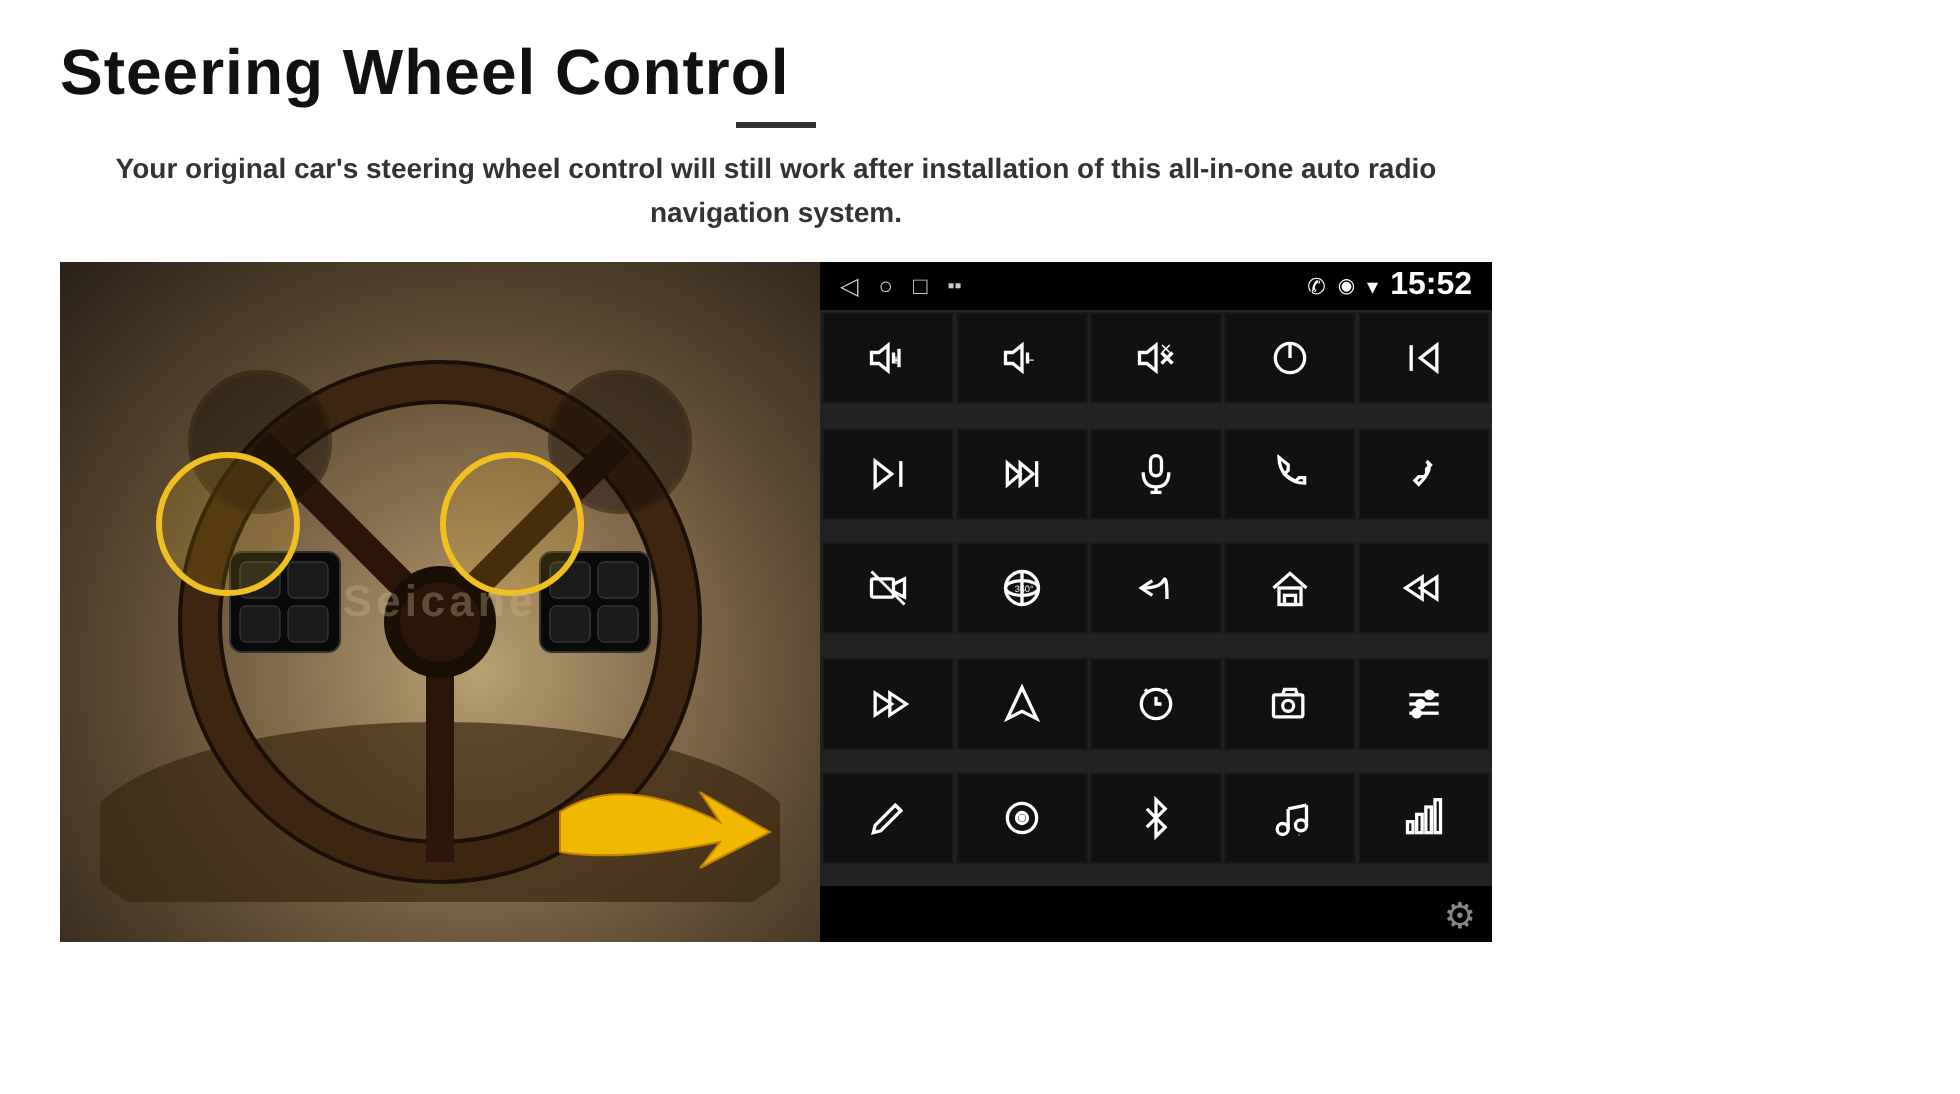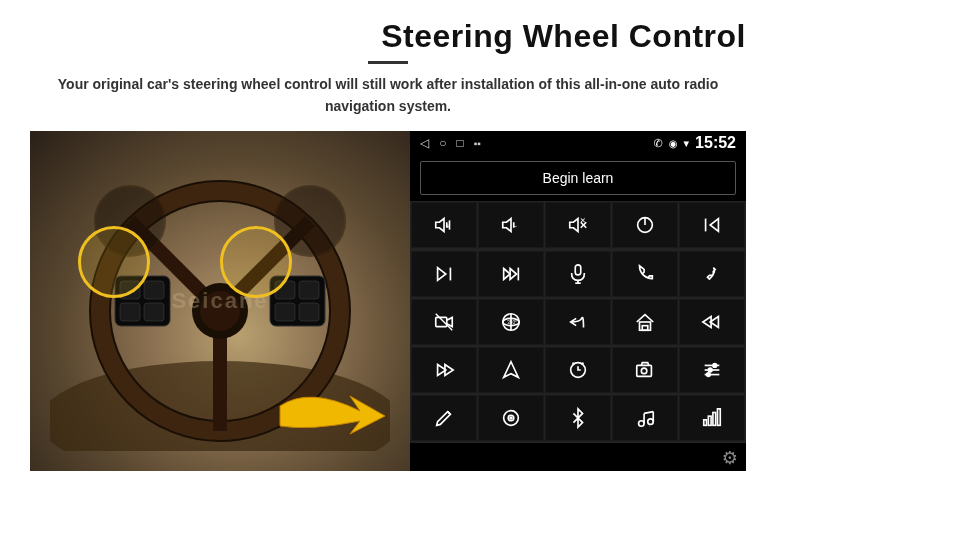--- a/index.html
+++ b/index.html
@@ -8,21 +8,21 @@
       height: 547px;
       font-family: Arial, sans-serif;
       background: #fff;
       overflow: hidden;
     }
     .page {
       width: 776px;
       height: 547px;
       display: flex;
       flex-direction: column;
-      align-items: flex-end;
+      align-items: flex-start;
       padding: 18px 30px 10px;
     }
     .title {
       font-size: 32px;
       font-weight: 900;
       color: #111;
       letter-spacing: 0.5px;
       margin-bottom: 6px;
     }
     .divider {
@@ -237,23 +237,20 @@
           <span class="nav-icon" style="font-size:10px;">▪▪</span>
         </div>
         <div class="status-right">
           <span style="font-size:11px;">✆</span>
           <span style="font-size:10px;">◉</span>
           <span style="font-size:11px;">▾</span>
           <span style="font-size:16px;color:#fff;font-weight:bold;">15:52</span>
         </div>
       </div>
 
-      <div class="begin-learn-row">
-        <button class="begin-learn-btn">Begin learn</button>
-      </div>
 
       <div class="controls-grid">
 
         <div class="ctrl-cell">
           <svg viewBox="0 0 24 24">
               <polygon points="3,9 7,9 12,5 12,19 7,15 3,15"></polygon>
               <line x1="15" y1="9" x2="15" y2="15"></line>
               <line x1="18" y1="7" x2="18" y2="17"></line>
               <line x1="15" y1="12" x2="21" y2="12" style="display:none"></line>
               <text x="14" y="16" font-size="8" fill="#fff" stroke="none">+</text>

